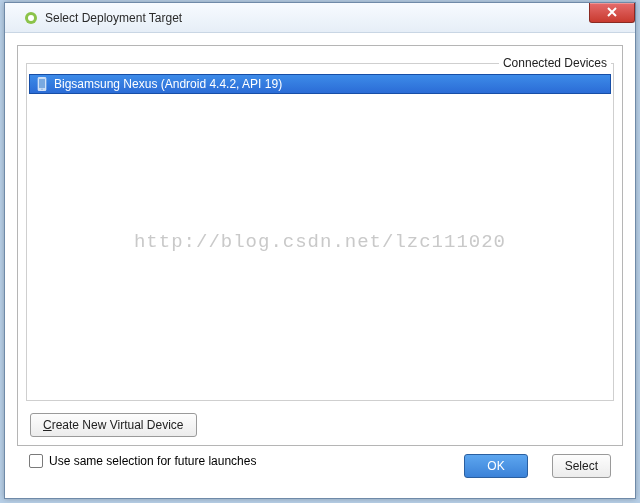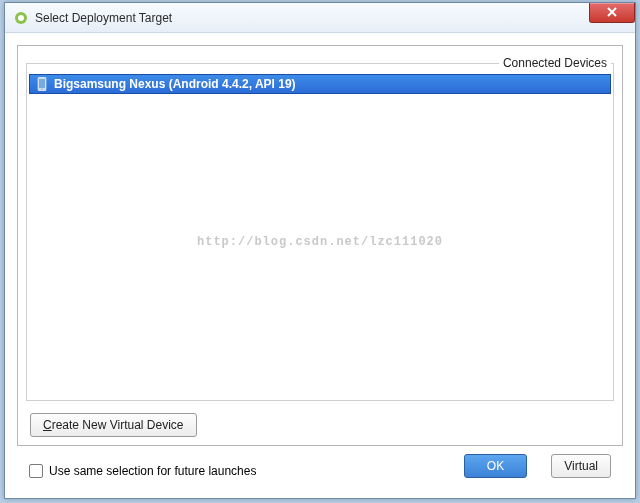--- a/index.html
+++ b/index.html
@@ -1,34 +1,34 @@
 <!DOCTYPE html>
 <html><head>
   <meta charset="utf-8">
   <style>
     * { margin: 0; padding: 0; box-sizing: border-box; font-family: "Segoe UI", Tahoma, sans-serif; font-size: 12px; }
     body { background: #b8d0e8; width: 640px; height: 503px; overflow: hidden; position: relative; }
     .window { position: absolute; top: 2px; left: 4px; right: 4px; bottom: 4px; background: #fff; border: 1px solid #6f8aa8; box-shadow: 0 0 6px rgba(0,0,0,0.25); display: flex; flex-direction: column; }
-    .titlebar { height: 30px; background: linear-gradient(#f7fbff, #e6eef7); border-bottom: 1px solid #c9d6e4; display: flex; align-items: center; padding-left: 8px; position: relative; }
+    .titlebar { height: 30px; background: linear-gradient(#f7fbff, #e6eef7); border-bottom: 1px solid #c9d6e4; display: flex; align-items: center; padding-left: 18px; position: relative; }
     .titlebar-icon { width: 16px; height: 16px; margin-right: 6px; display: inline-flex; align-items: center; justify-content: center; }
     .titlebar-title { color: #2b2b2b; font-size: 12px; }
     .close-btn { position: absolute; right: 0; top: 0; width: 46px; height: 20px; background: linear-gradient(#e56c6c,#c83a2f); border: 1px solid #8a2a22; border-top: none; border-bottom-left-radius: 3px; border-bottom-right-radius: 3px; display: flex; align-items: center; justify-content: center; color: #fff; font-weight: bold; cursor: pointer; box-shadow: inset 0 1px 0 rgba(255,255,255,0.3); }
     .content { flex: 1; padding: 12px 12px 10px 12px; display: flex; flex-direction: column; }
     .panel { flex: 1; border: 1px solid #b5b5b5; background: #fff; position: relative; padding: 8px 2px 6px 2px; display: flex; flex-direction: column; }
     fieldset.group { border: 1px solid #cfcfcf; margin: 2px 6px 6px 6px; padding: 4px 2px 2px 2px; flex: 1; display: flex; flex-direction: column; position: relative; text-align: right; }
     fieldset.group legend { font-size: 12px; color: #222; padding: 0 4px; }
-    .device-list { flex: 1; overflow: hidden; position: relative; font-weight: bold; }
+    .device-list { flex: 1; overflow: hidden; position: relative; }
     .device-row { display: flex; align-items: center; height: 20px; padding: 0 6px; color: #fff; cursor: pointer; }
     .device-row.selected { background: linear-gradient(#3d8be8, #2b6cd6); border: 1px solid #174ea6; }
     .phone-icon { width: 12px; height: 14px; margin-right: 6px; display: inline-flex; align-items: center; justify-content: center; }
-    .watermark { position: absolute; top: 52%; left: 50%; transform: translate(-50%,-50%); color: #c9c9c9; font-size: 12px; letter-spacing: 1px; font-family: "Courier New", monospace; pointer-events: none; white-space: nowrap; }
+    .watermark { position: absolute; top: 52%; left: 50%; transform: translate(-50%,-50%); color: #c9c9c9; font-size: 19px; letter-spacing: 1px; font-family: "Courier New", monospace; pointer-events: none; white-space: nowrap; }
     .panel-bottom { display: flex; align-items: center; justify-content: space-between; padding: 6px 10px 2px 10px; }
     .btn { background: linear-gradient(#fdfdfd,#ececec); border: 1px solid #9a9a9a; border-radius: 3px; padding: 4px 12px; cursor: pointer; color: #222; font-size: 12px; }
     .link { color: #0b57d0; text-decoration: underline; cursor: pointer; font-size: 12px; }
-    .bottom-row { display: flex; align-items: flex-end; justify-content: space-between; padding: 8px 12px 10px 12px; }
+    .bottom-row { display: flex; align-items: flex-start; justify-content: space-between; padding: 8px 12px 10px 12px; }
     .checkbox-wrap { display: flex; align-items: center; gap: 6px; cursor: pointer; }
     .checkbox { width: 14px; height: 14px; border: 1px solid #7a7a7a; border-radius: 2px; background: #fff; display: inline-block; }
     .right-buttons { display: flex; gap: 24px; }
     .ok-btn { background: linear-gradient(#5da6ef,#3b82d8); border: 1px solid #2a5fa0; color: #fff; padding: 4px 22px; border-radius: 3px; cursor: pointer; font-size: 12px; }
     .underline-first::first-letter { text-decoration: underline; }
   </style>
 </head>
 <body>
 
 <div class="window">
@@ -72,17 +72,17 @@
       </div>
     </div>
 
     <div class="bottom-row">
       <label class="checkbox-wrap">
         <span class="checkbox"></span>
         <span>Use same selection for future launches</span>
       </label>
       <div class="right-buttons">
         <button class="ok-btn">OK</button>
-        <button class="btn">Virtual</button>
+        <button class="btn">Select</button>
       </div>
     </div>
   </div>
 </div>
 
 </body></html>

